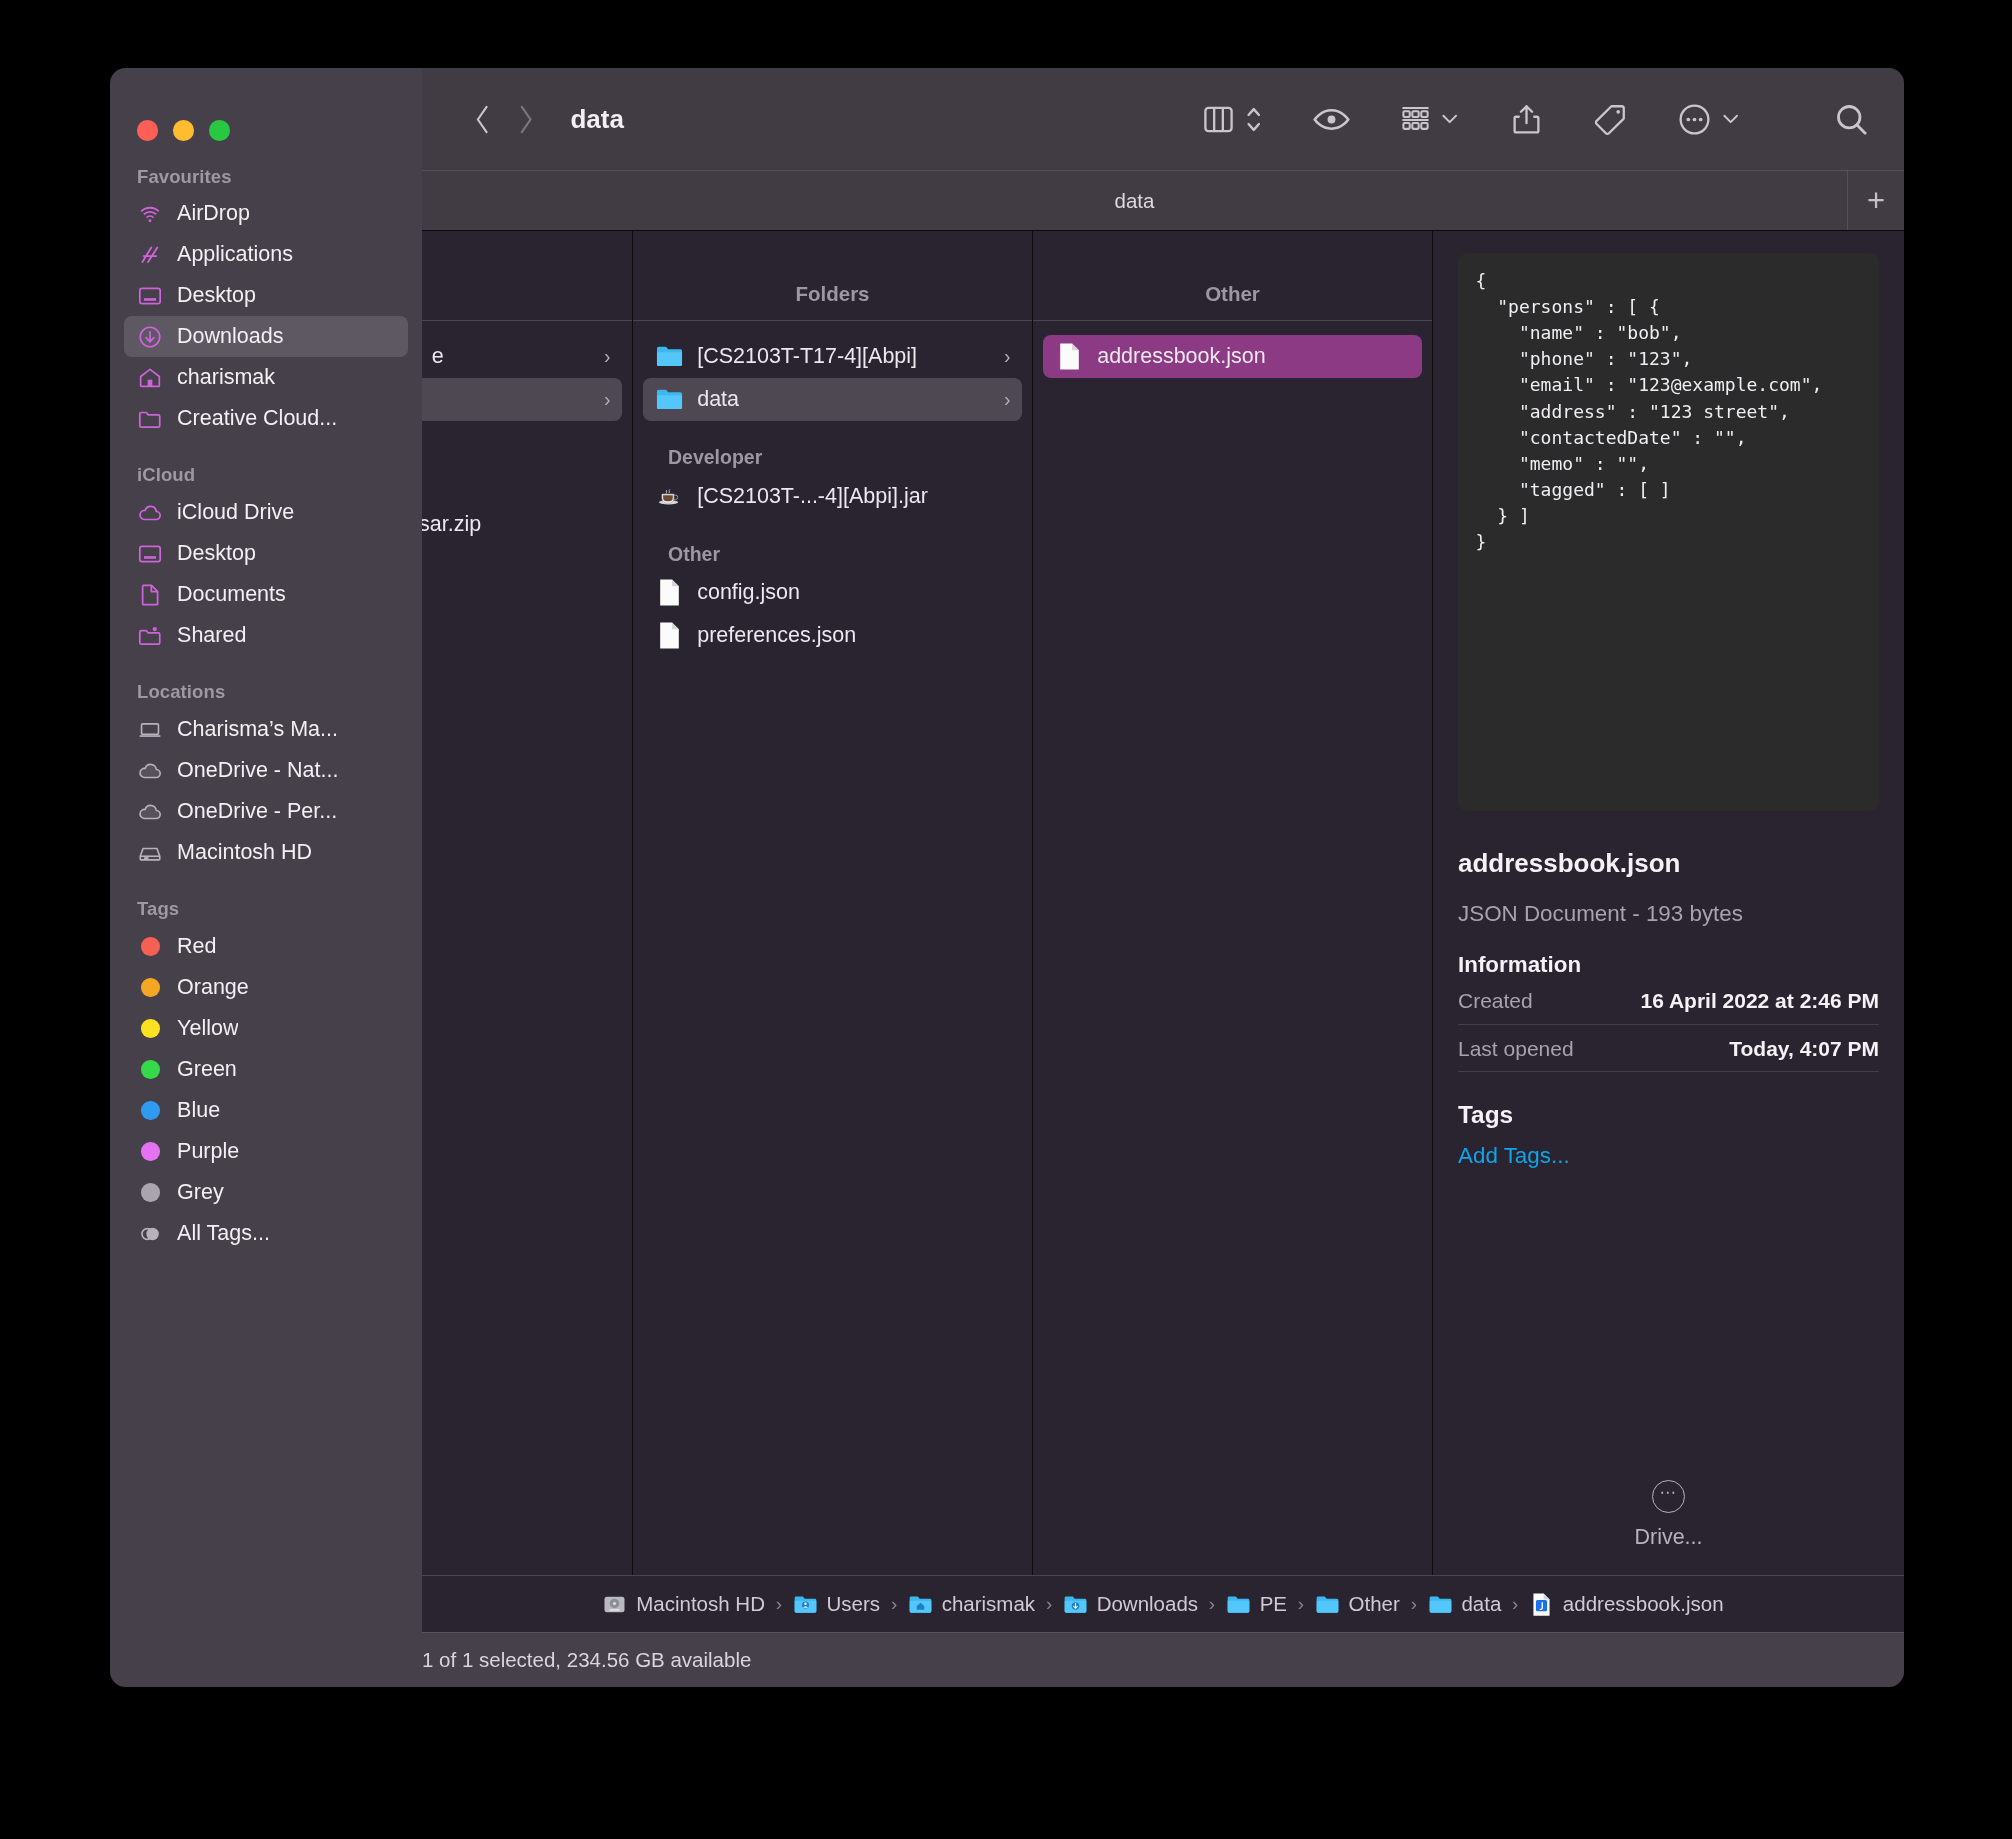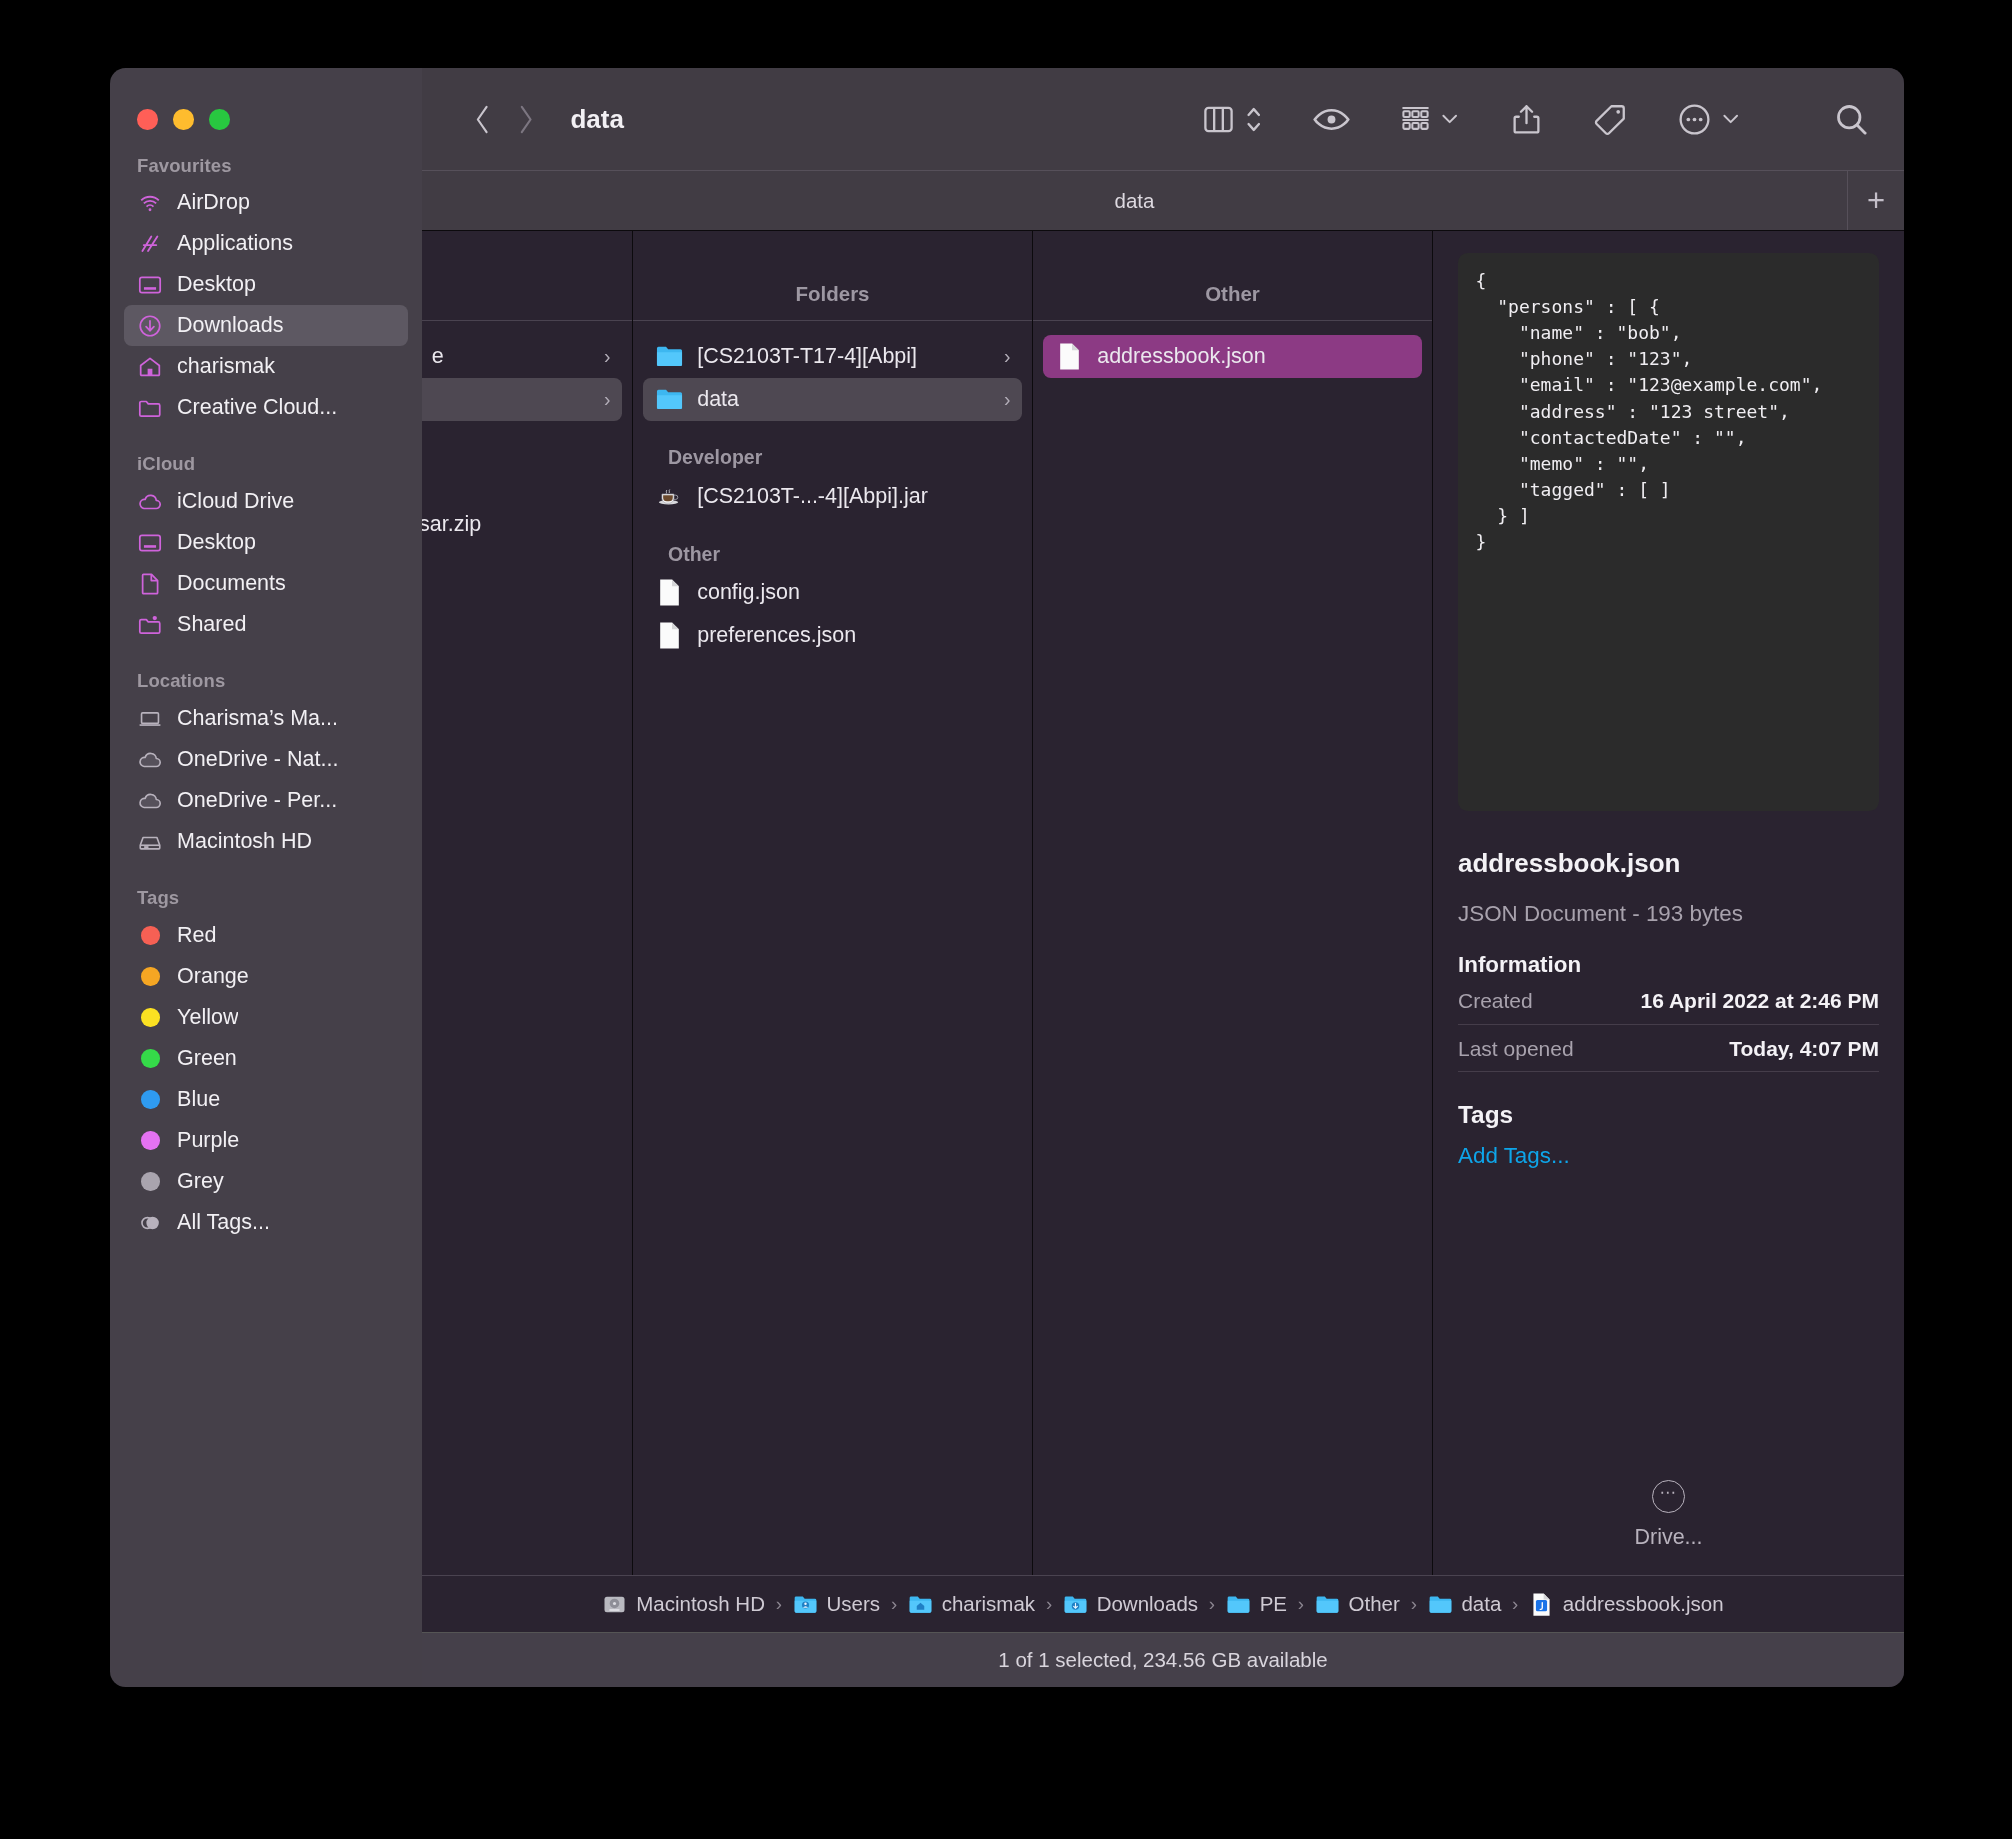--- a/index.html
+++ b/index.html
@@ -17,21 +17,21 @@
     overflow: hidden;
     display: flex;
     box-shadow: 0 19.5px 59px rgba(0,0,0,.6);
   }
 
   
   .sidebar {
     width: 312px;
     background: #454049;
     flex: 0 0 312px;
-    padding-top: 14px;
+    padding-top: 25px;
     position: relative;
   }
   .traffic {
     display: flex;
     gap: 15.6px;
     padding: 27px 0 0 27px;
   }
   .light { width: 20.5px; height: 20.5px; border-radius: 50%; }
   .light.red { background: #ff5f57; }
   .light.yellow { background: #febc2e; }
@@ -259,21 +259,21 @@
     font-size: 20.5px;
   }
   .crumb { display: flex; align-items: center; gap: 8.8px; }
   .crumb-sep { color: #8c8691; font-size: 18.5px; margin: 0 1px; }
   .crumb-ico { width: 25px; height: 25px; display:block; }
   .statusbar {
     height: 55px;
     flex: 0 0 55px;
     background: #45404a;
     border-top: 1px solid #555;
-    display:flex; align-items:center; justify-content:center;
+    display:flex; align-items:center; justify-content:flex-start;
     color: #d9d5dd;
     font-size: 20.5px;
   }
 </style>
 </head>
 <body>
 
 <div class="window">
 
   <div class="sidebar">

